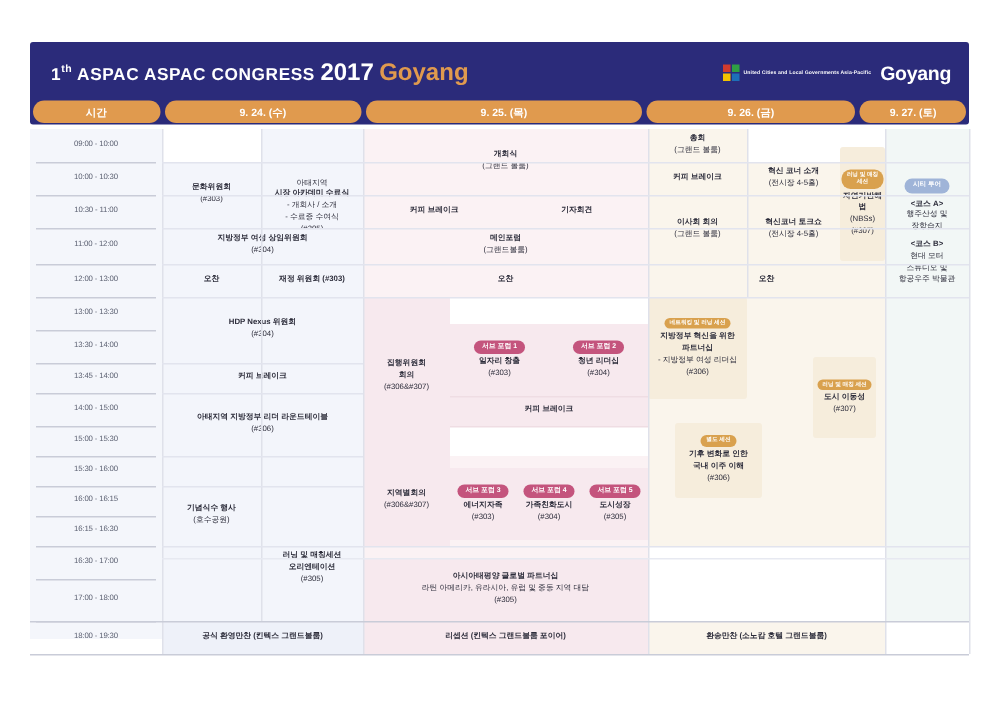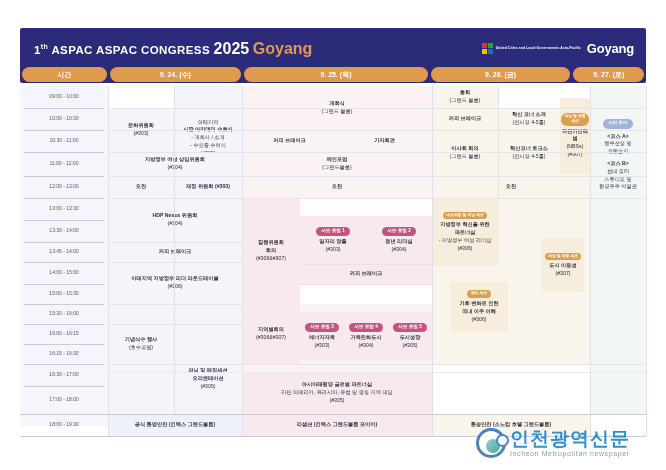--- a/index.html
+++ b/index.html
@@ -99,21 +99,21 @@
 </style>
 </head>
 <body>
 
 <div id="page">
 
   <div class="banner">
     <div class="banner-title">
       <span>1</span><span class="sup">th</span>
       <span>ASPAC ASPAC CONGRESS</span>
-      <span class="yr">2025</span>
+      <span class="yr">2017</span>
       <span class="gy">Goyang</span>
     </div>
     <div class="logo-group">
       <div class="ucl-mark">
         <div class="ucl-squares">
           <div class="sq1"></div>
             <div class="sq2"></div>
             <div class="sq3"></div>
             <div class="sq4"></div>
         </div>
@@ -397,21 +397,14 @@
     <div class="tline" style="left:280px;top:178px; width:132px; background:#efdde3;"></div>
     <div class="tline" style="left:280px;top:198px; width:132px; background:#efdde3;"></div>
     <div class="tline" style="left:88px; top:218px; width:134px; background:#e2e4ee;"></div>
     <div class="tline" style="left:88px; top:238px; width:134px; background:#e2e4ee;"></div>
     <div class="tline" style="left:88px; top:278px; width:626px; background:#e2e4ee; width:538px;"></div>
     <div class="tline" style="left:88px; top:286px; width:538px; background:#e7e9f1;"></div>
     <div class="tline" style="left:0px;  top:328px; width:626px; background:#c9ccd8;"></div>
     <div class="tline" style="left:0px;  top:350px; width:626px; background:#c9ccd8;"></div>
   </div>
 
-  <div class="watermark">
-    <div class="wm-circle"></div>
-    <div class="wm-text">
-      <div class="wm-ko">인천광역신문</div>
-      <div class="wm-en">Incheon Metropolitan newspaper</div>
-    </div>
-  </div>
 
 </div>
 
 </body></html>

